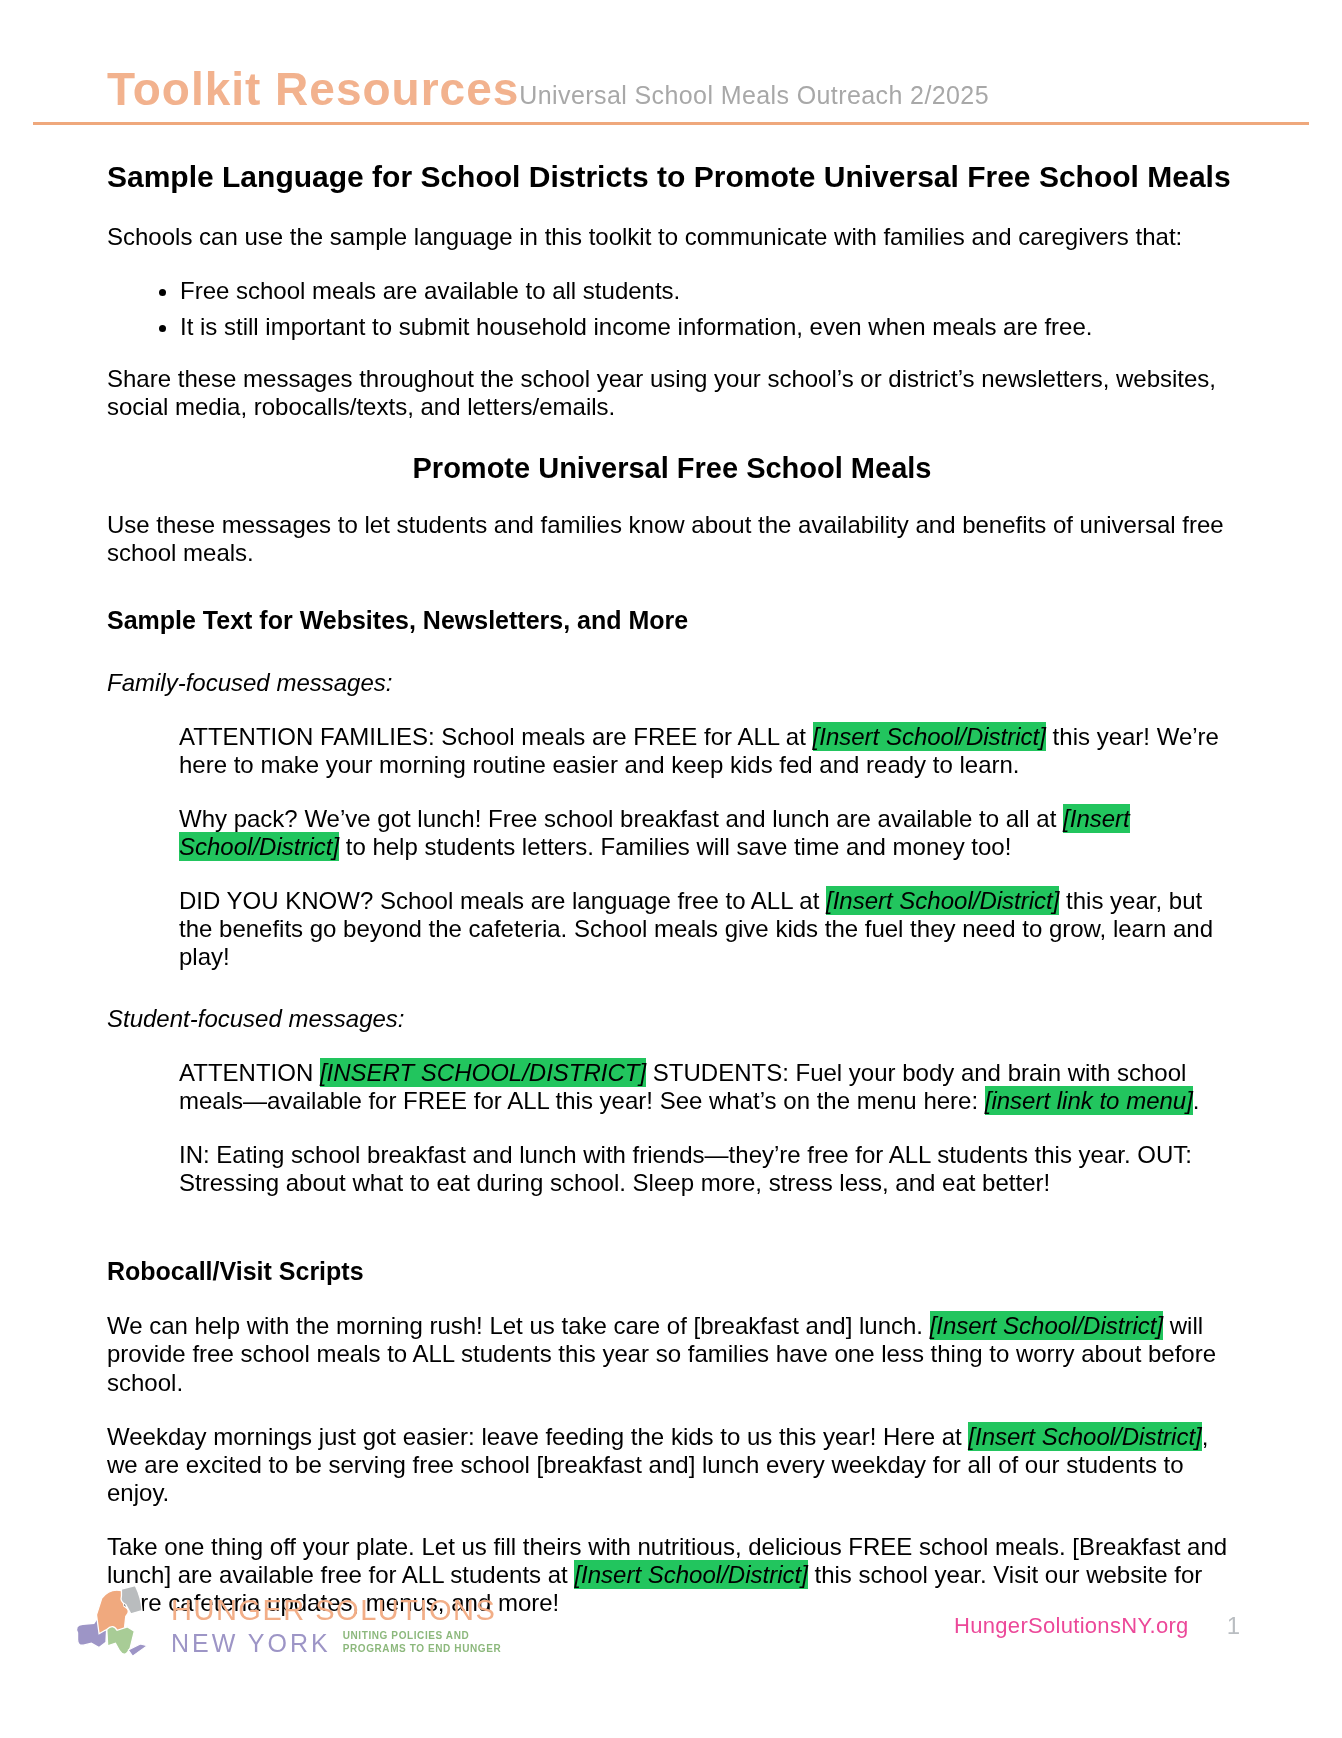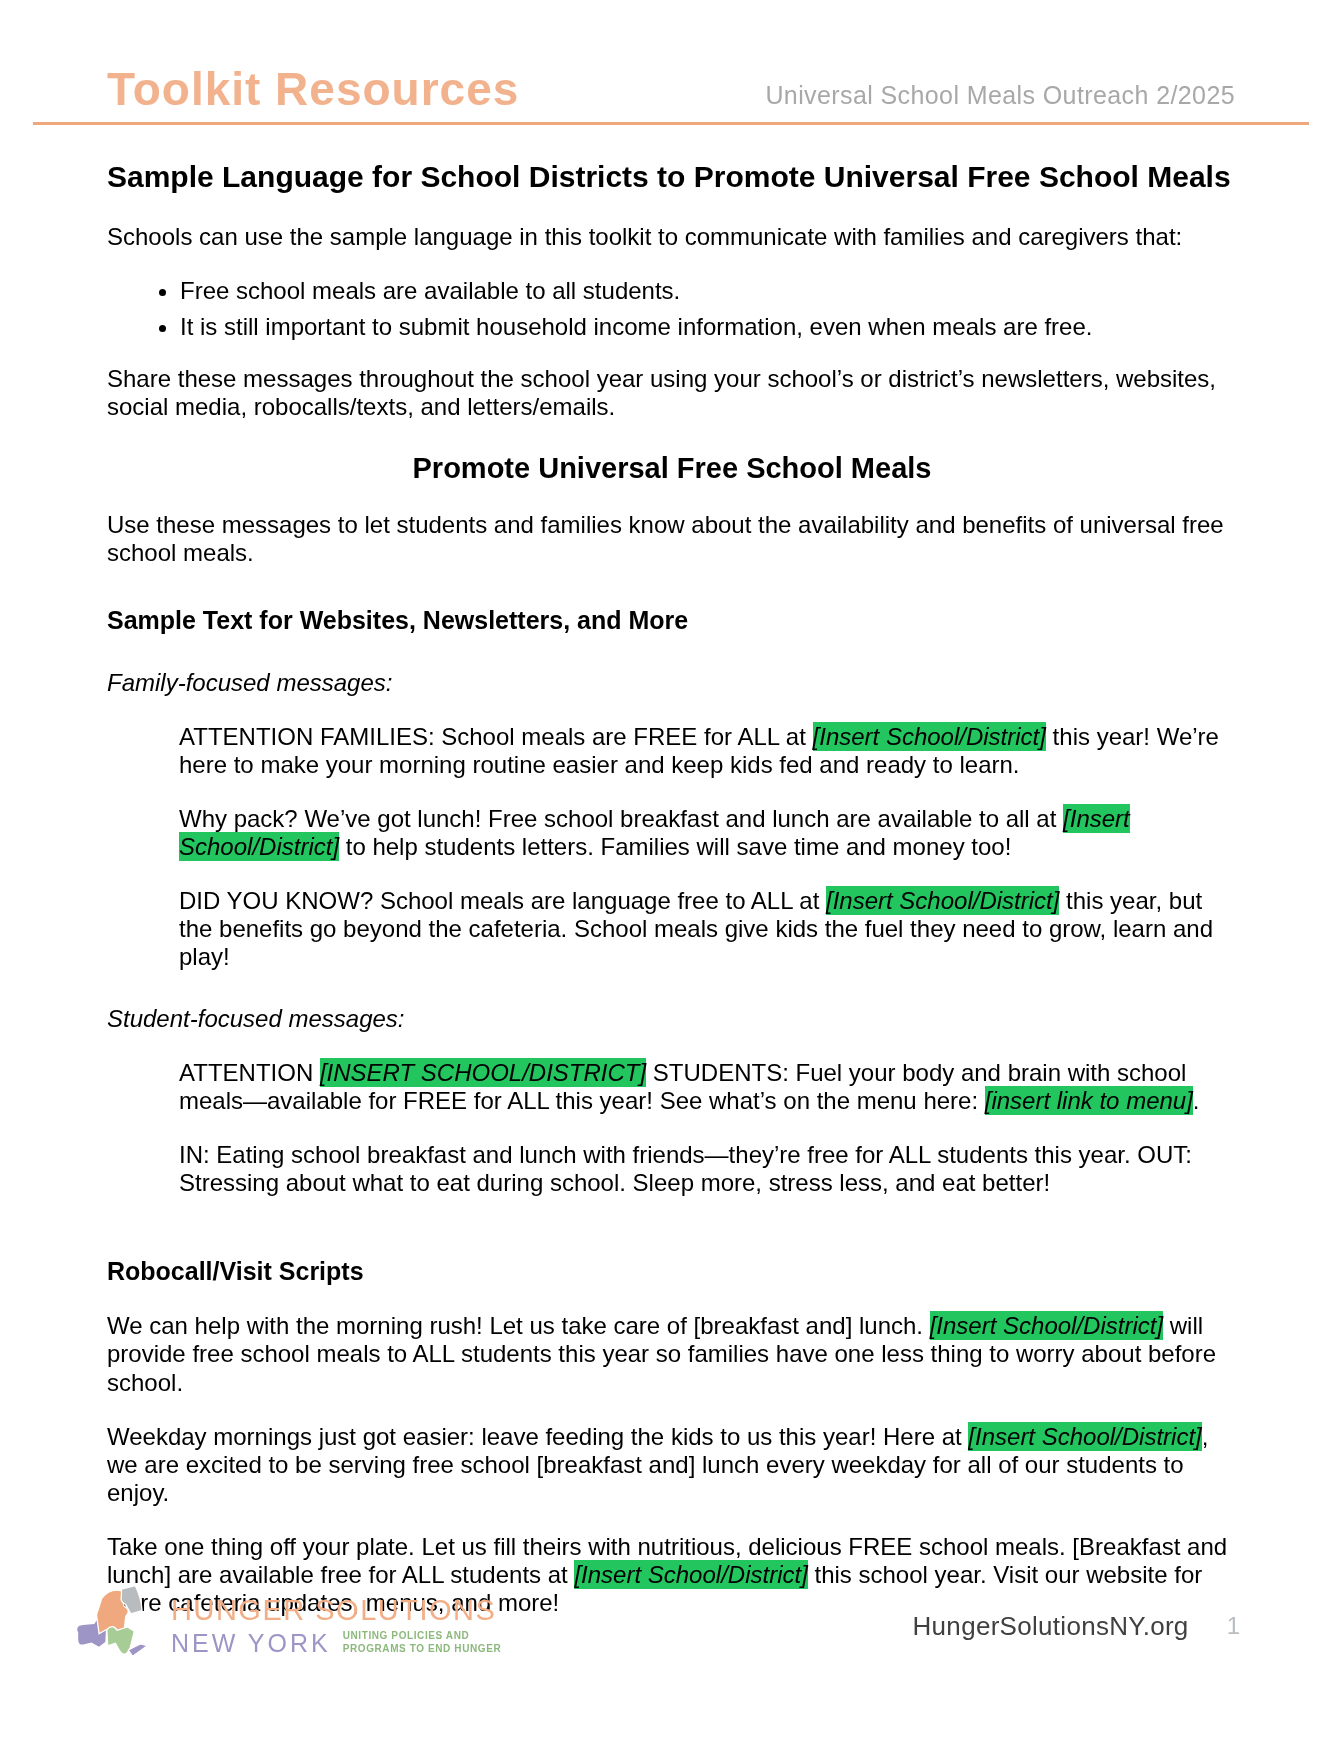--- a/index.html
+++ b/index.html
@@ -8,21 +8,21 @@
     position:relative;
     width:1342px; height:1738px;
     margin:0 auto;
     background:#ffffff;
     font-family:"Liberation Sans", sans-serif;
     color:#000;
     overflow:hidden;
   }
   
   .hdr {
-    display:flex; justify-content:space-between; align-items:flex-end;
+    display:flex; justify-content:flex-start; align-items:flex-end;
     padding:62px 107px 0 107px;
   }
   .hdr-brand {
     font-size:46px; font-weight:800; letter-spacing:1px;
     color:#f2b28e;
   }
   .hdr-sub {
     font-size:25px; font-weight:400; letter-spacing:.4px;
     color:#a8a8a8; padding-bottom:6px;
   }
@@ -82,21 +82,21 @@
   .lt-row { display:flex; align-items:flex-end; gap:12px; margin-top:2px; }
   .lt-sub {
     font-size:25px; font-weight:400; letter-spacing:3px;
     color:#9d95c6;
   }
   .lt-tagline {
     font-size:10px; font-weight:bold; letter-spacing:.6px; line-height:1.25;
     color:#8cb87c; padding-bottom:3px;
   }
   .ftr-right { display:flex; align-items:center; gap:38px; }
-  .ftr-link { font-size:26px; color:#404040; letter-spacing:.3px; }
+  .ftr-link { font-size:22px; color:#ec4899; letter-spacing:.3px; }
   .ftr-page { font-size:24px; color:#b9bdc1; }
 </style>
 </head>
 <body>
 
 <div class="page">
 
   <header class="hdr">
     <div class="hdr-brand">Toolkit Resources</div>
     <div class="hdr-sub">Universal School Meals Outreach 2/2025</div>

